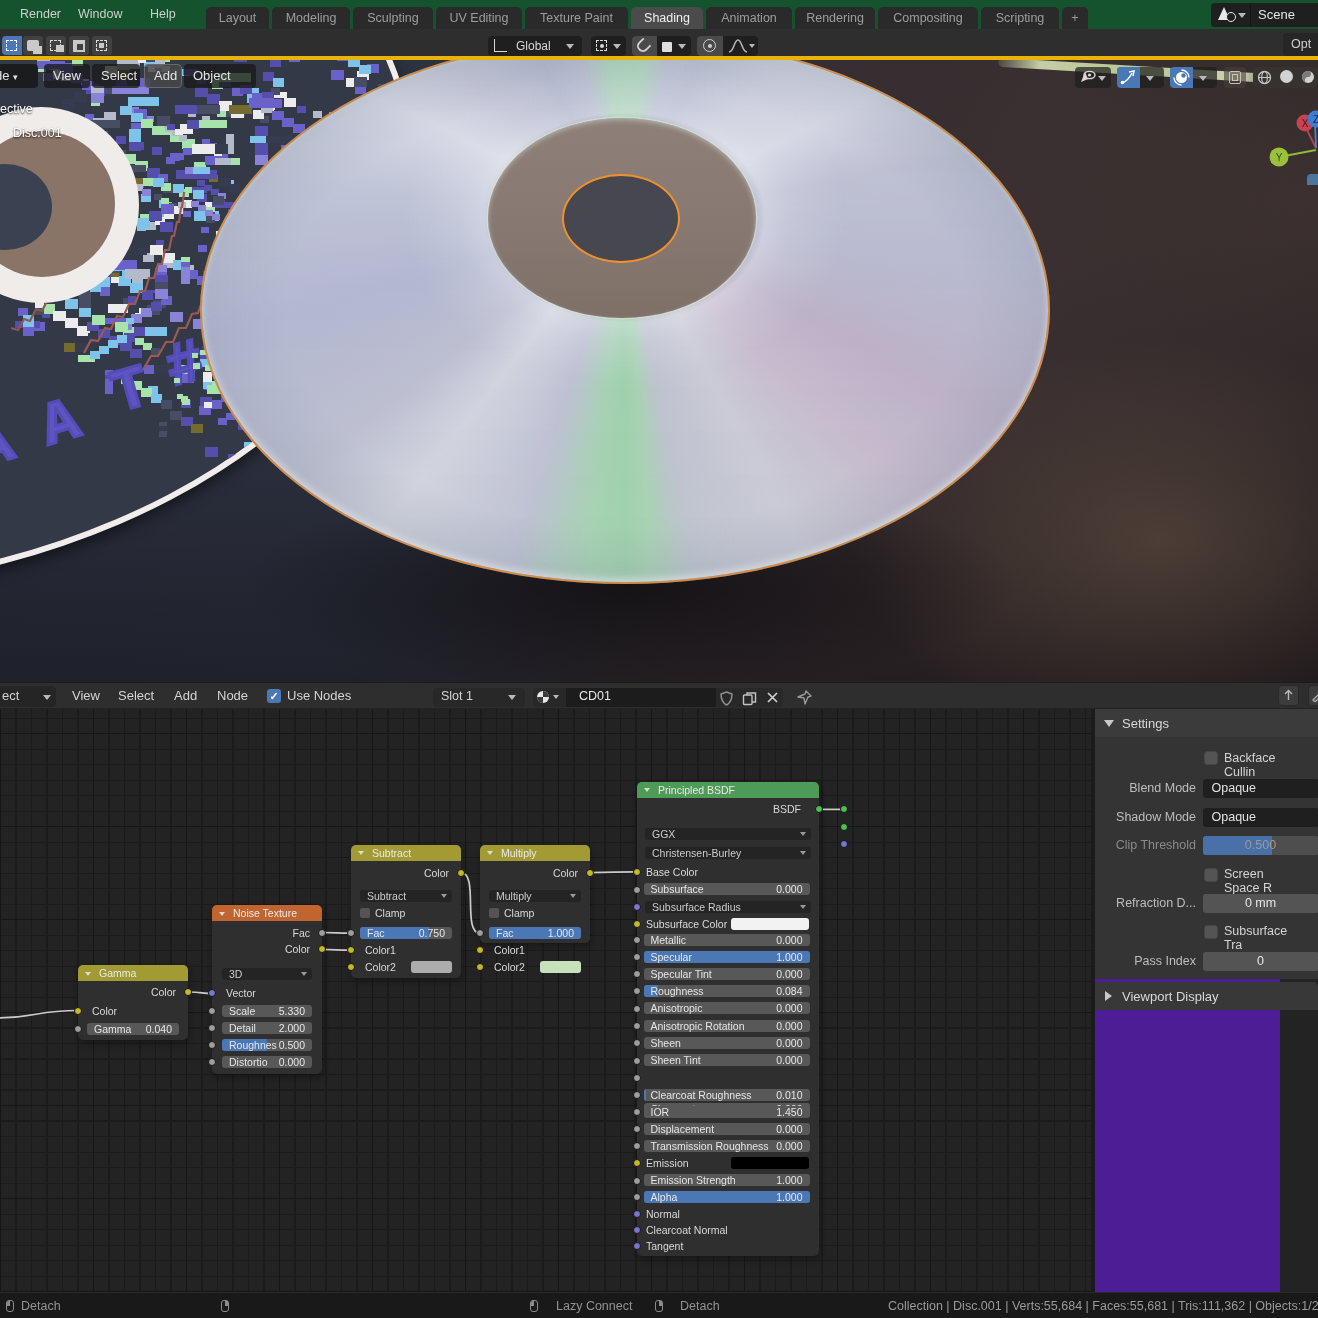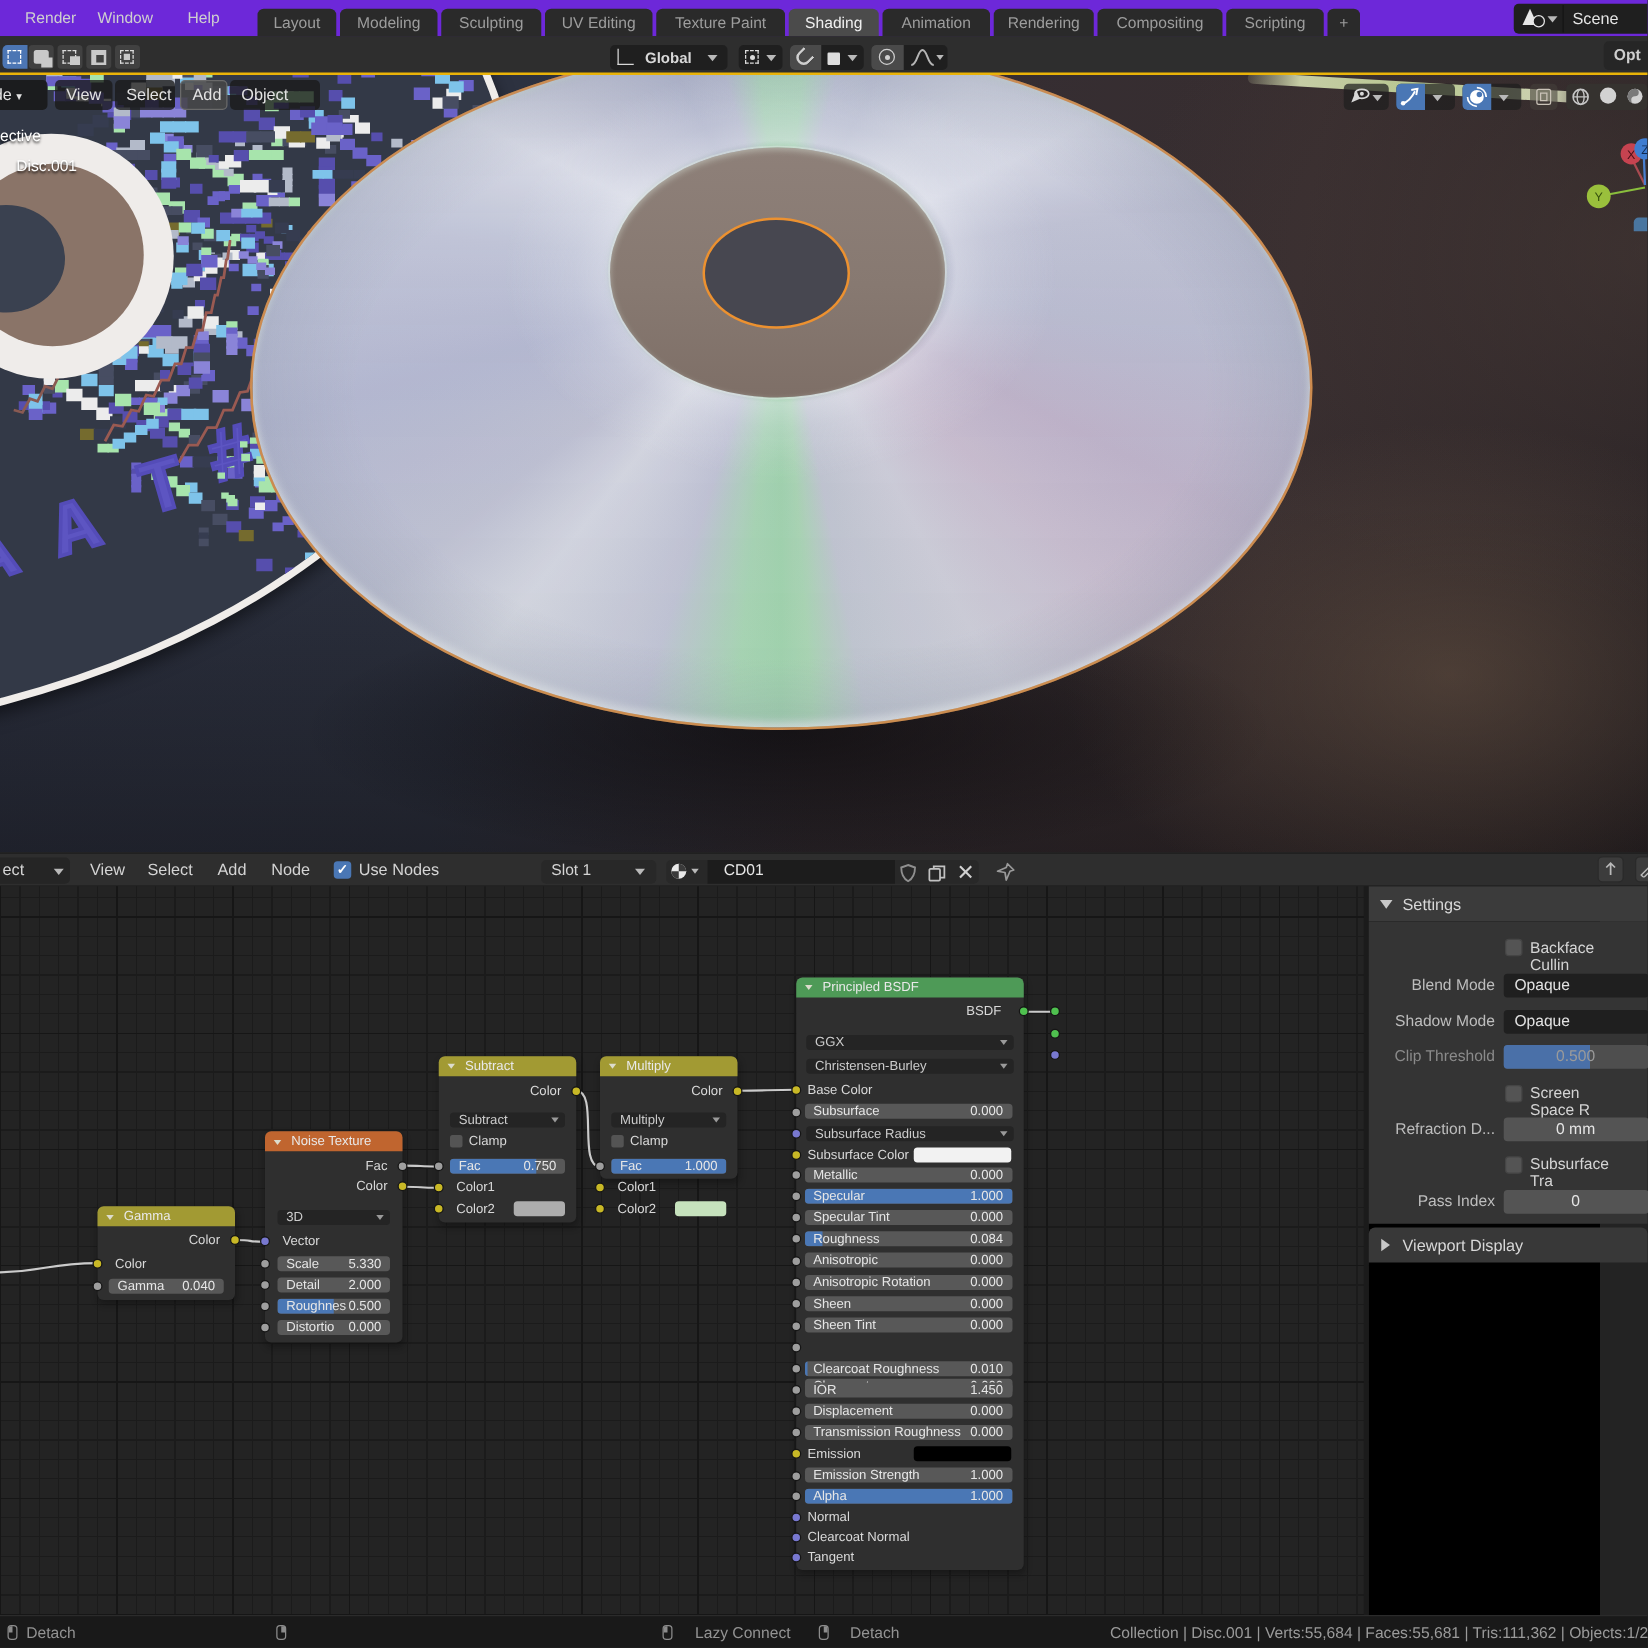--- a/index.html
+++ b/index.html
@@ -1,22 +1,22 @@
 <!DOCTYPE html>
 <html><head><meta charset="utf-8"><style>
 html,body{margin:0;padding:0;width:1318px;height:1318px;overflow:hidden;
  font-family:"Liberation Sans",sans-serif;background:#232323;}
 *{box-sizing:border-box;}
 .abs{position:absolute;}
-#topbar{left:0;top:0;width:1318px;height:29px;background:#6d28d9;}
+#topbar{left:0;top:0;width:1318px;height:29px;background:#14532d;}
 .menu{position:absolute;top:0;height:29px;line-height:29px;color:#cfcfcf;font-size:12.5px;}
 .tab{position:absolute;top:7px;height:22px;line-height:22px;background:#2a2a2a;color:#9d9d9d;
  font-size:12.5px;text-align:center;border-radius:5px 5px 0 0;}
 .tab.act{background:#4b4b4b;color:#f0f0f0;}
-#row2{left:0;top:29px;width:1318px;height:31px;background:#2e2e2e;border-bottom:2px solid #eab308;font-weight:bold;}
+#row2{left:0;top:29px;width:1318px;height:31px;background:#2e2e2e;border-bottom:4px solid #eab308;}
 .selbtn{position:absolute;top:7px;width:20px;height:19px;background:#414141;border-radius:3px;}
 .selbtn.b1{background:#4c76b4;border-radius:4px 0 0 4px;}
 .dash{position:absolute;border:1px dashed #dcdcdc;}
 .blob{position:absolute;background:#c9c9c9;}
 #vp{left:0;top:60px;width:1318px;height:622px;overflow:hidden;
  background:
  radial-gradient(430px 280px at 1160px 480px, rgba(112,90,72,.5), rgba(108,86,70,0) 72%),
  radial-gradient(560px 380px at 1318px 140px, rgba(82,66,60,.45), rgba(82,66,60,0) 75%),
  linear-gradient(180deg, rgba(0,0,0,0) 55%, rgba(8,6,8,.38) 100%),
  linear-gradient(97deg,#2c3140 0%,#2d3240 30%,#352e33 52%,#372d2f 76%,#272124 100%);}
@@ -45,21 +45,21 @@
 .slider .f{position:absolute;left:0;top:0;bottom:0;background:#4a77b5;}
 .slider .l{position:absolute;left:7px;top:0;line-height:12px;}
 .slider .v{position:absolute;right:7px;top:0;line-height:12px;}
 .drop{position:absolute;height:12px;background:#242424;border-radius:3px;color:#cccccc;line-height:12px;padding-left:7px;}
 .drop:after{content:"";position:absolute;right:5px;top:4px;border-left:3.5px solid transparent;
  border-right:3.5px solid transparent;border-top:4px solid #9a9a9a;}
 .sock{position:absolute;width:8px;height:8px;border-radius:50%;border:1px solid #151515;}
 .sy{background:#c8b826;} .sg{background:#9e9e9e;} .sp{background:#7878d0;} .ss{background:#4fc14f;}
 .chk{position:absolute;width:10px;height:10px;background:#545454;border-radius:2px;}
 .swatch{position:absolute;height:12px;border-radius:3px;}
-#panel{position:absolute;left:1095px;top:0px;width:185px;height:583px;background:#000000;}
+#panel{position:absolute;left:1095px;top:0px;width:185px;height:583px;background:#4c1d95;}
 .pstrip{position:absolute;left:0px;width:223px;background:#3b3b3b;}
 .ptxt{position:absolute;color:#d8d8d8;font-size:13px;}
 .plabel{position:absolute;color:#bdbdbd;font-size:12.5px;text-align:right;line-height:18px;}
 .pchk{position:absolute;width:14px;height:14px;background:#545454;border-radius:3px;border:1px solid #454545;}
 .pdrop{position:absolute;height:19px;background:#1f1f1f;border-radius:3px;color:#e2e2e2;
  font-size:12.5px;line-height:19px;padding-left:9px;}
 .pfield{position:absolute;height:19px;background:#545454;border-radius:3px;color:#e6e6e6;
  font-size:12.5px;line-height:19px;text-align:center;}
 .tri-r{position:absolute;width:0;height:0;border-top:5px solid transparent;
  border-bottom:5px solid transparent;border-left:7px solid #c8c8c8;}

